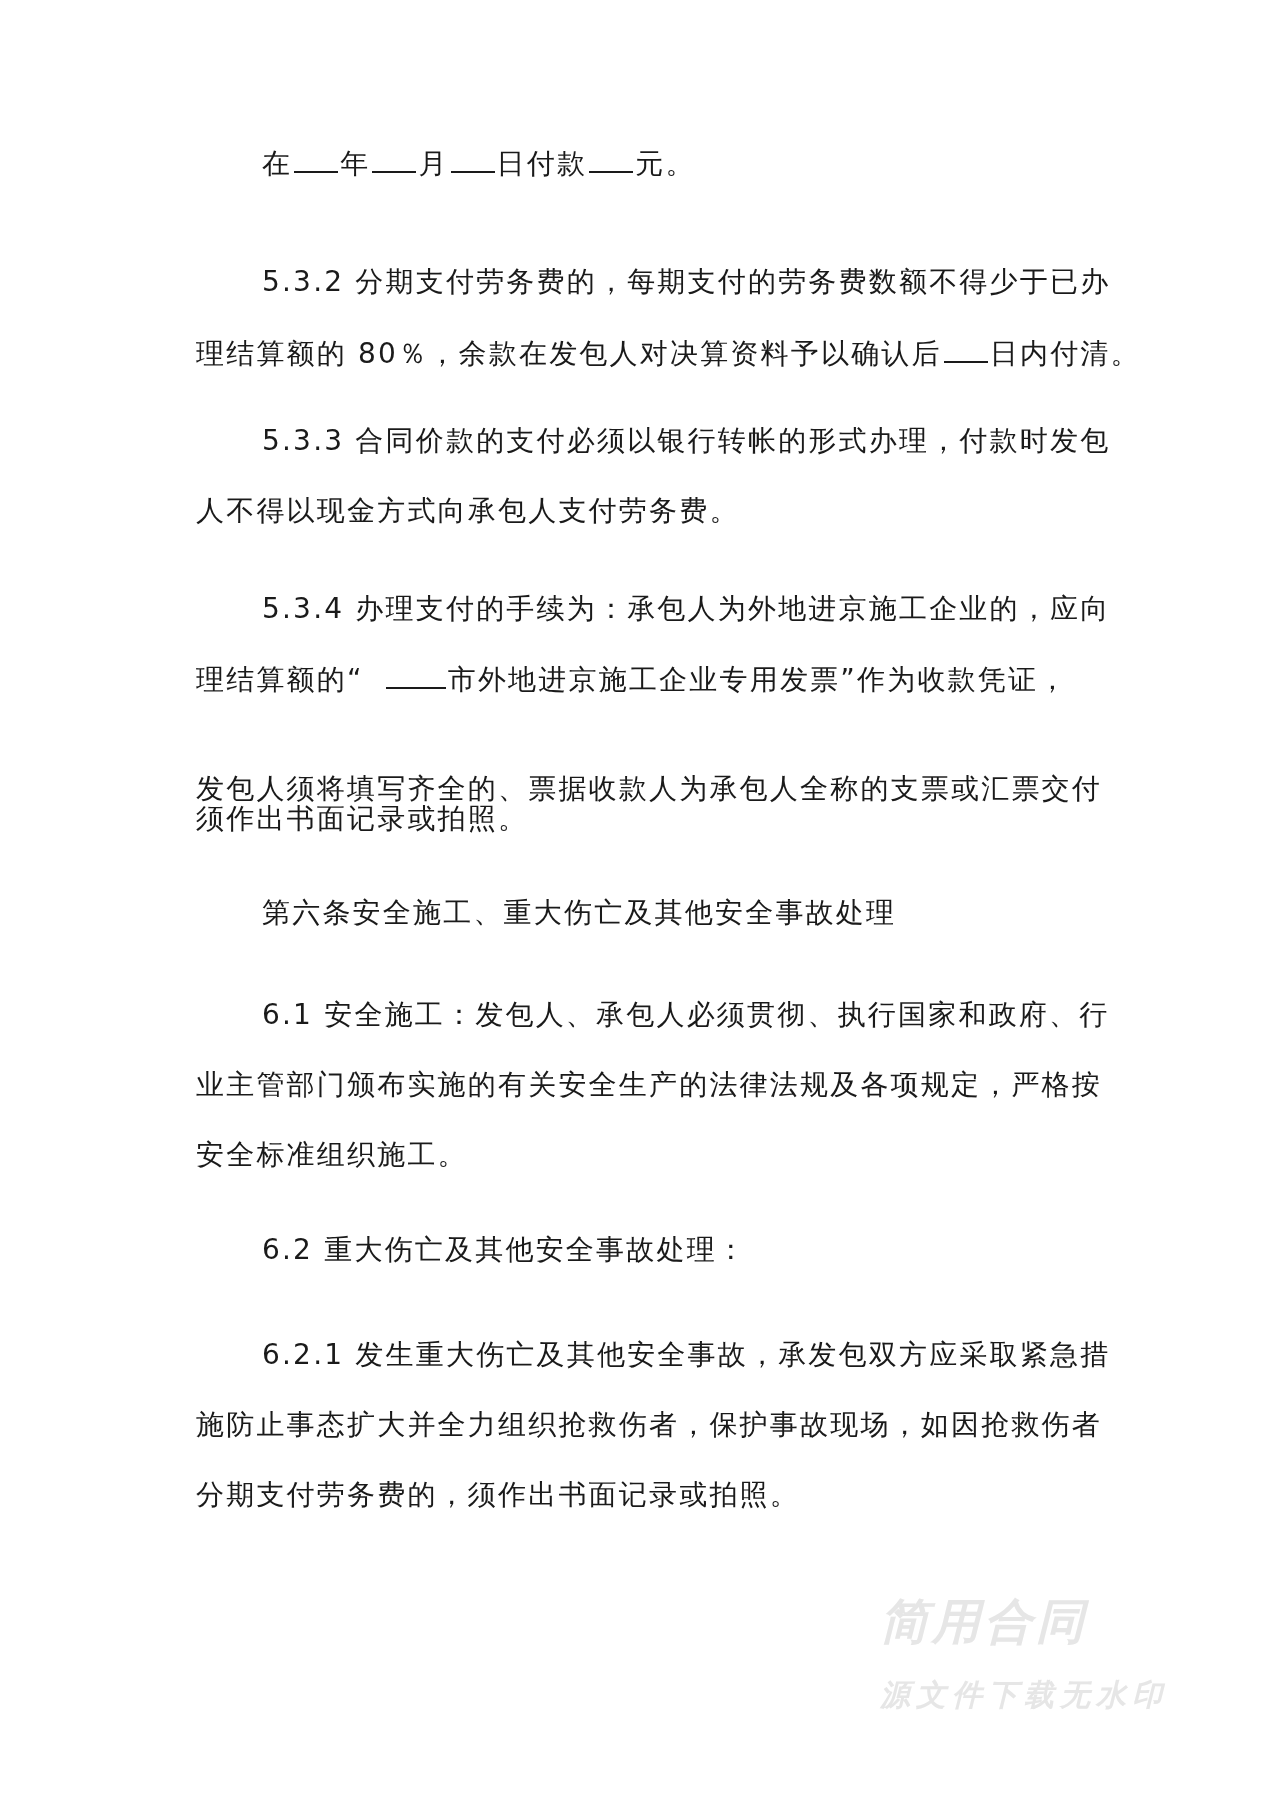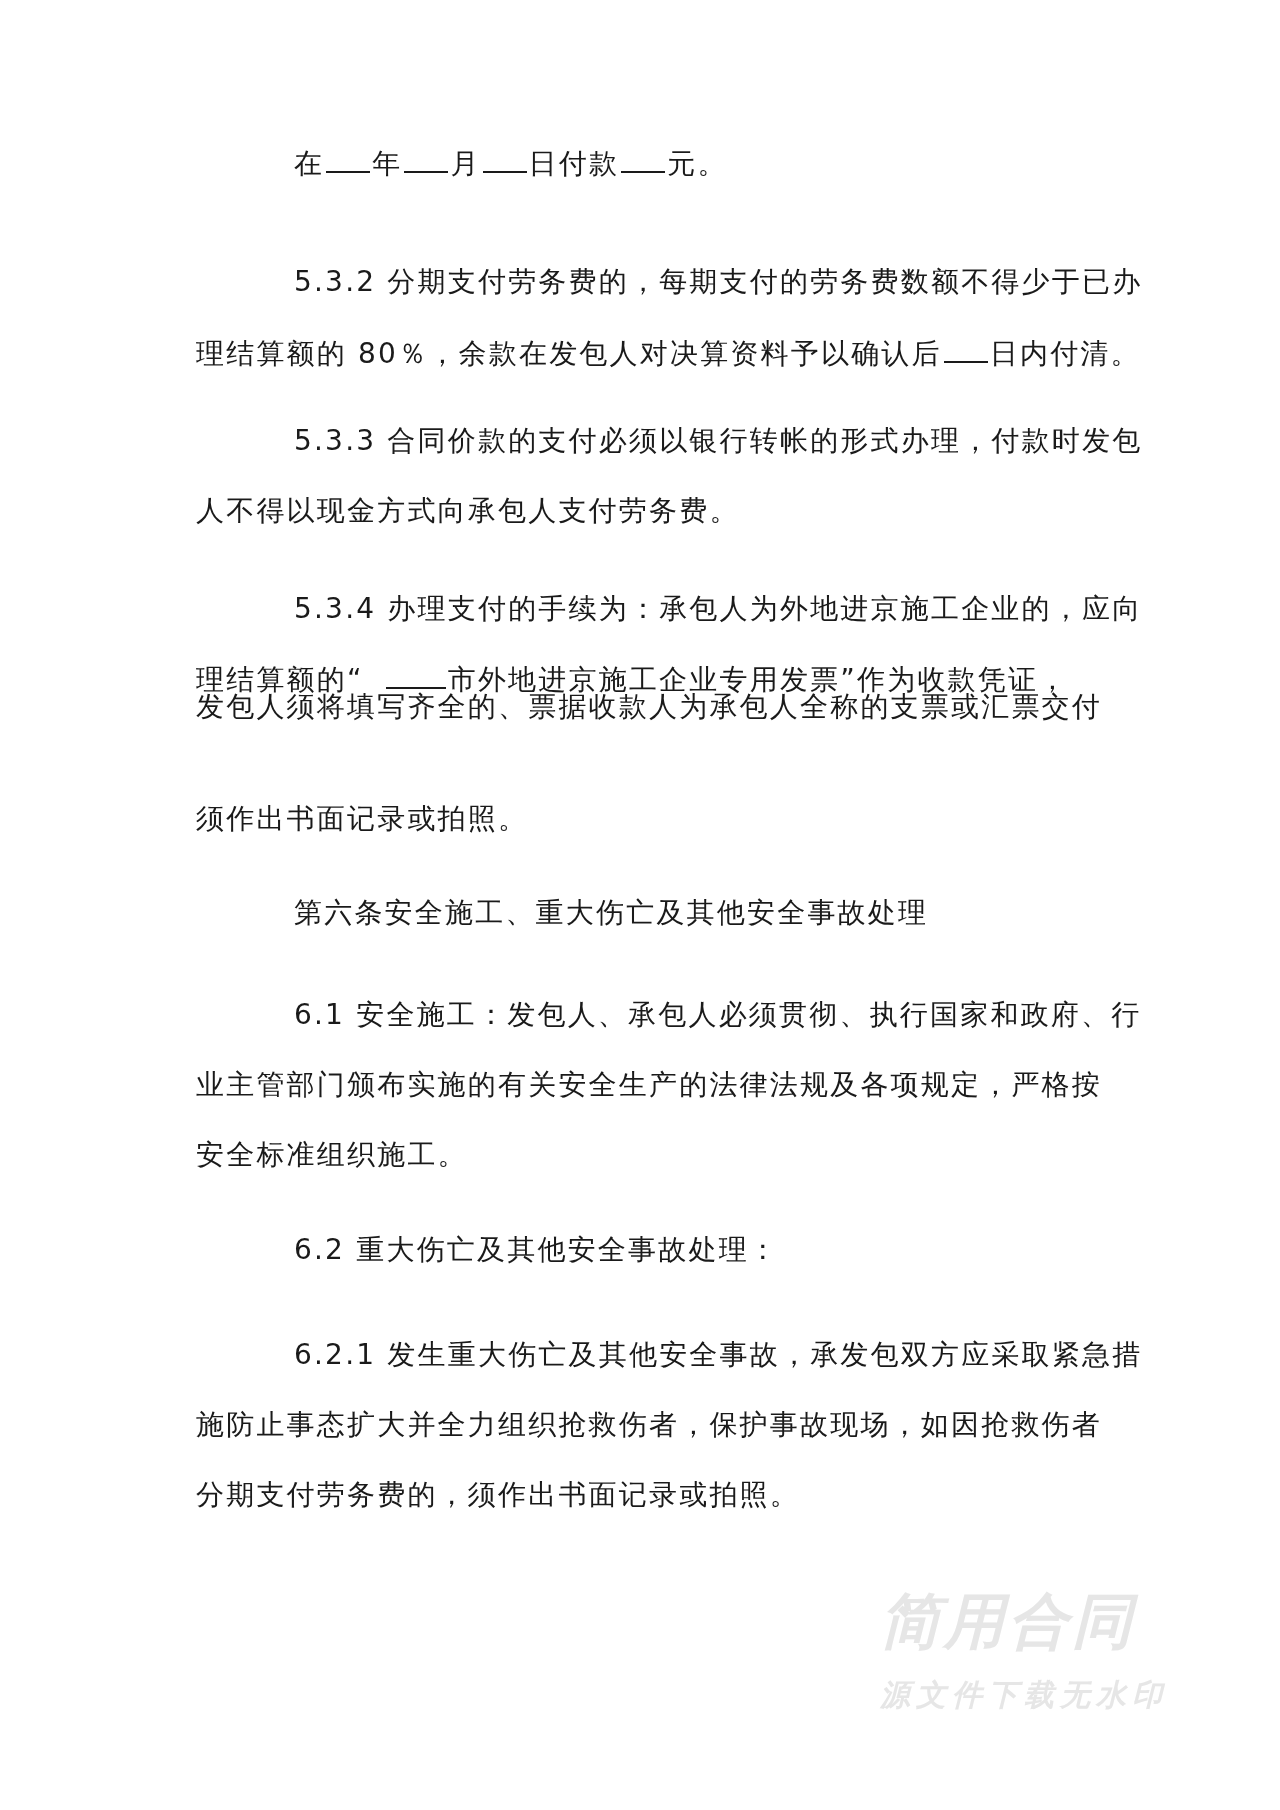--- a/index.html
+++ b/index.html
@@ -7,33 +7,33 @@
     width: 1280px; height: 1810px; position: relative; overflow: hidden;
     font-family: "DejaVu Sans", "Liberation Sans", sans-serif;
     color: #1a1a1a;
   }
   .page { position: absolute; left: 0; top: 0; width: 1280px; height: 1810px; }
   .line {
     position: absolute; left: 196px; width: 890px;
     font-size: 28px; line-height: 40px; white-space: nowrap;
     letter-spacing: 2.2px;
   }
-  .indent { left: 262px; margin-left: 32px; }
+  .indent { left: 262px; }
   .blank {
     display: inline-block; border-bottom: 2.5px solid #1a1a1a;
     height: 28px; vertical-align: baseline; margin: 0 2px;
   }
   .b44 { width: 44px; }
   .b60 { width: 60px; }
   .watermark {
     position: absolute; left: 880px; top: 1585px; width: 340px;
     color: #e6e6e6; font-weight: bold; font-style: italic;
     font-family: "DejaVu Sans", sans-serif;
   }
-  .wm-title { font-size: 60px; letter-spacing: 4px; line-height: 72px; }
+  .wm-title { font-size: 48px; letter-spacing: 4px; line-height: 72px; }
   .wm-sub { font-size: 30px; letter-spacing: 6px; line-height: 40px; margin-top: 18px; font-style: italic; }
 </style>
 </head>
 <body>
 
 <div class="page">
 
   <div class="line indent" style="top:143px">
     <span>在</span><span class="blank b44"></span><span>年</span><span class="blank b44"></span><span>月</span><span class="blank b44"></span><span>日付款</span><span class="blank b44"></span><span>元。</span>
   </div>
@@ -43,21 +43,21 @@
     <span>理结算额的 80％，余款在发包人对决算资料予以确认后</span><span class="blank b44"></span><span>日内付清。</span>
   </div>
 
   <div class="line indent" style="top:421px">5.3.3 合同价款的支付必须以银行转帐的形式办理，付款时发包</div>
   <div class="line" style="top:491px">人不得以现金方式向承包人支付劳务费。</div>
 
   <div class="line indent" style="top:589px">5.3.4 办理支付的手续为：承包人为外地进京施工企业的，应向</div>
   <div class="line" style="top:659px">
     <span>理结算额的“</span><span class="blank b60" style="margin-left:22px"></span><span>市外地进京施工企业专用发票”作为收款凭证，</span>
   </div>
-  <div class="line" style="top:687px">发包人须将填写齐全的、票据收款人为承包人全称的支票或汇票交付</div>
+  <div class="line" style="top:769px">发包人须将填写齐全的、票据收款人为承包人全称的支票或汇票交付</div>
   <div class="line" style="top:799px">须作出书面记录或拍照。</div>
 
   <div class="line indent" style="top:893px">第六条安全施工、重大伤亡及其他安全事故处理</div>
 
   <div class="line indent" style="top:995px">6.1 安全施工：发包人、承包人必须贯彻、执行国家和政府、行</div>
   <div class="line" style="top:1065px">业主管部门颁布实施的有关安全生产的法律法规及各项规定，严格按</div>
   <div class="line" style="top:1135px">安全标准组织施工。</div>
 
   <div class="line indent" style="top:1230px">6.2 重大伤亡及其他安全事故处理：</div>
 

